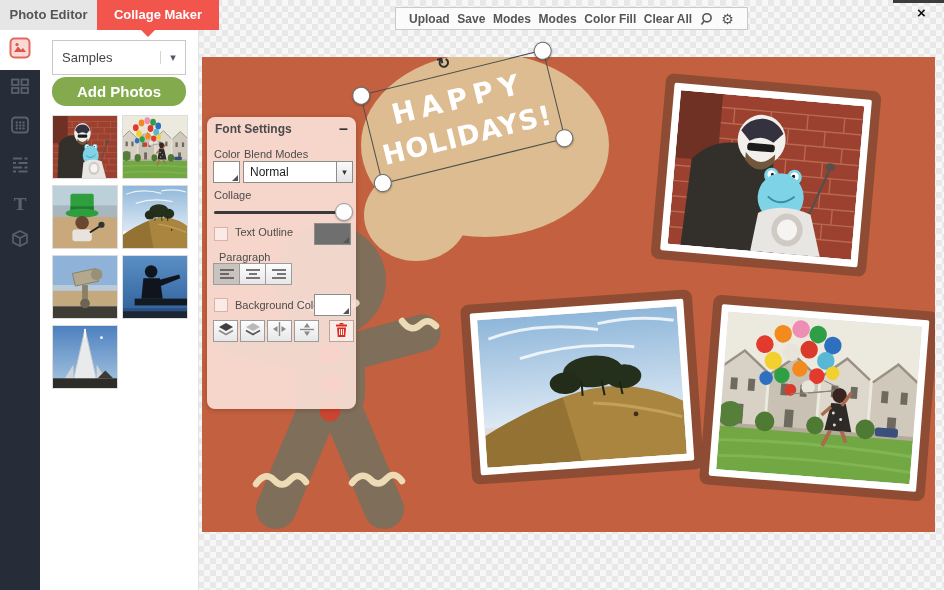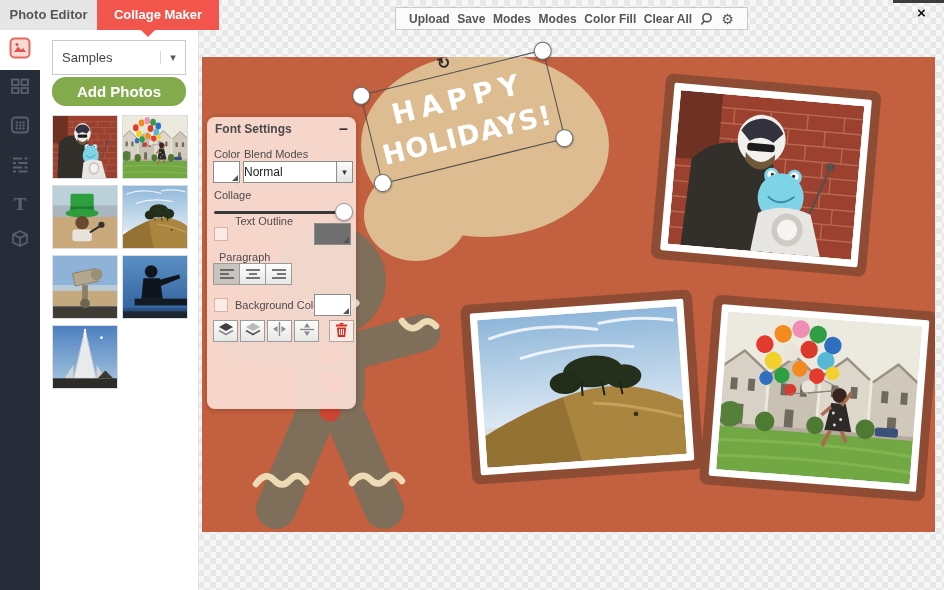--- a/index.html
+++ b/index.html
@@ -59,21 +59,21 @@
   .panel-head{position:absolute;left:0;top:0;width:100%;height:24px;display:flex;align-items:center;
     justify-content:space-between;padding:0 8px;cursor:move;}
   .panel-title{font-size:12px;font-weight:bold;color:#4a4a4a;}
   .panel-min{font-size:16px;font-weight:bold;color:#333;cursor:pointer;line-height:10px;}
   .plabel{position:absolute;font-size:11px;font-weight:normal;color:#4c4c4c;}
   .swatch{position:absolute;border:1px solid #8c8c8c;background:#fff;cursor:pointer;}
   .swatch .corner{position:absolute;right:1px;bottom:1px;width:0;height:0;
     border-left:6px solid transparent;border-bottom:6px solid #555;}
   .p-select{position:absolute;left:36px;top:44px;width:110px;height:22px;background:#fff;
     border:1px solid #8c8c8c;display:flex;align-items:center;cursor:pointer;}
-  .p-select .val{flex:1;font-size:12px;color:#222;}
+  .p-select .val{flex:1;padding-left:6px;font-size:12px;color:#222;}
   .p-select .arr{width:16px;height:100%;border-left:1px solid #8c8c8c;background:linear-gradient(#fafafa,#e4e4e4);
     display:flex;align-items:center;justify-content:center;font-size:9px;color:#333;}
   .p-slider{position:absolute;left:7px;top:86px;width:137px;height:18px;cursor:pointer;}
   .p-slider .track{position:absolute;left:0;top:8px;width:100%;height:2.5px;background:#3a3a3a;border-radius:2px;}
   .p-slider .knob{position:absolute;right:-2px;top:0;width:18px;height:18px;border-radius:50%;
     background:#fdfdfd;border:1px solid #9a9a9a;box-shadow:0 1px 2px rgba(0,0,0,.25);}
   .cb{position:absolute;width:14px;height:14px;background:rgba(255,255,255,.5);
     border:1px solid #d8b3a8;cursor:pointer;}
   .btnrow{position:absolute;display:flex;}
   .pbtn{width:27px;height:22px;border:1px solid #9c9c9c;background:linear-gradient(#fdfdfd,#e7e7e7);
@@ -471,21 +471,21 @@
     <span class="arr">▾</span>
   </div>
 
   <span class="plabel" style="left:7px;top:72px">Collage</span>
   <div class="p-slider">
     <div class="track"></div>
     <div class="knob"></div>
   </div>
 
   <div class="cb" style="left:7px;top:110px"></div>
-  <span class="plabel" style="left:28px;top:98px">Text Outline</span>
+  <span class="plabel" style="left:28px;top:109px">Text Outline</span>
   <div class="swatch" style="left:107px;top:106px;width:37px;height:22px;background:#6f6f6f">
     <span class="corner"></span>
   </div>
 
   <span class="plabel" style="left:12px;top:134px">Paragraph</span>
   <div class="btnrow" style="left:6px;top:146px">
     <div class="pbtn active">
       <svg width="16" height="12" viewBox="0 0 16 12" stroke="#4c4c4c" stroke-width="1.7">
           <path d="M1 2h14 M1 6h9 M1 10h14"></path>
         </svg>

